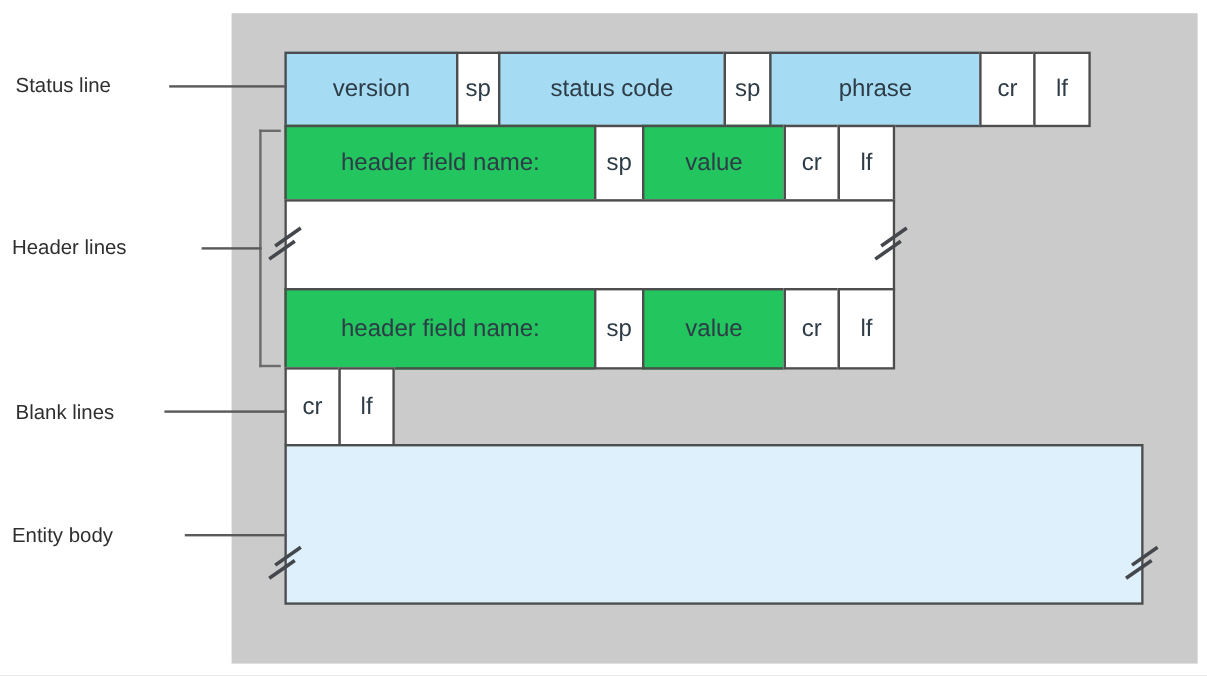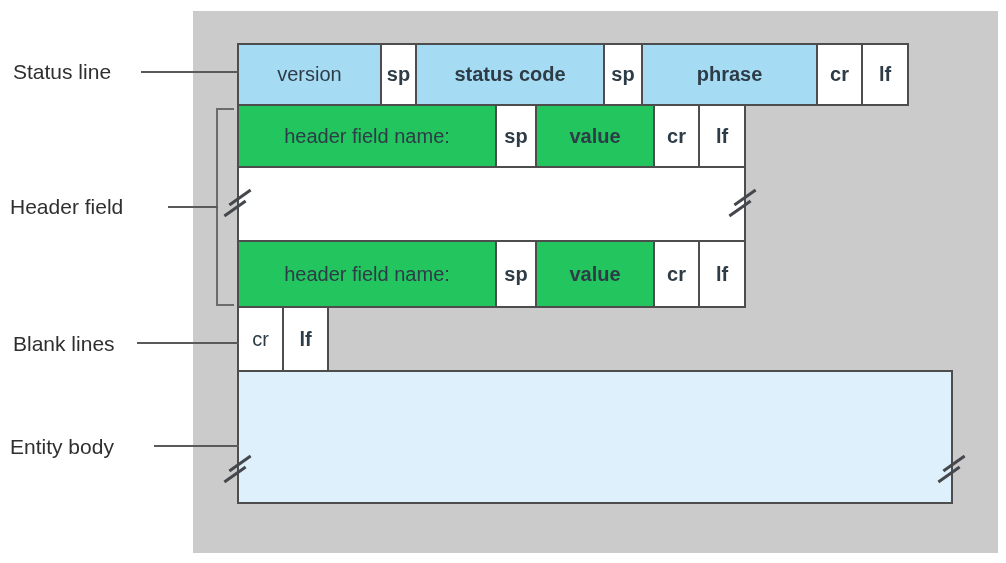--- a/index.html
+++ b/index.html
@@ -11,31 +11,31 @@
     position:absolute;left:193px;top:11px;width:805px;height:542px;
     background:#cbcbcb;
   }
   
   .row{position:absolute;display:flex;}
   .cell{
     box-sizing:border-box;border:2px solid #4d4d4d;background:#ffffff;
     display:flex;align-items:center;justify-content:center;
     font-size:20px;color:#2d3c46;white-space:nowrap;
   }
-  .cell + .cell{margin-left:-2px;font-weight:bold;}
+  .cell + .cell{margin-left:-2px;}
   .cell.blue{background:#a6dbf4;}
   .cell.lblue{background:#22c55e;}
   .bigbox{
     position:absolute;box-sizing:border-box;border:2px solid #4d4d4d;
   }
   .gapbox{background:#ffffff;}
   .entity{background:#def0fb;}
   
   .side-label{
-    position:absolute;font-size:21px;color:#2f2f2f;white-space:nowrap;
+    position:absolute;font-size:17px;color:#2f2f2f;white-space:nowrap;
     line-height:26px;height:26px;
   }
   .connector{position:absolute;height:2px;background:#5a5a5a;}
   
   .bracket-part{position:absolute;background:#6b6b6b;}
   
   .break{position:absolute;width:0;height:0;}
   .break i{
     position:absolute;display:block;width:26px;height:3px;background:#44484c;
     transform:rotate(-35deg);
@@ -100,20 +100,20 @@
     <i class="s2"></i>
   </div>
 <div class="break" style="left:952px;top:470px;">
     <i class="s1"></i>
     <i class="s2"></i>
   </div>
 
 <div class="side-label" style="left:13px;top:59px;">Status line</div>
 <div class="connector" style="left:141px;top:71px;width:98px;"></div>
 
-<div class="side-label" style="left:10px;top:194px;">Header field</div>
+<div class="side-label" style="left:10px;top:194px;">Header lines</div>
 <div class="connector" style="left:168px;top:206px;width:50px;"></div>
 
 <div class="side-label" style="left:13px;top:331px;">Blank lines</div>
 <div class="connector" style="left:137px;top:342px;width:102px;"></div>
 
 <div class="side-label" style="left:10px;top:434px;">Entity body</div>
 <div class="connector" style="left:154px;top:445px;width:85px;"></div>
 
 </body></html>

